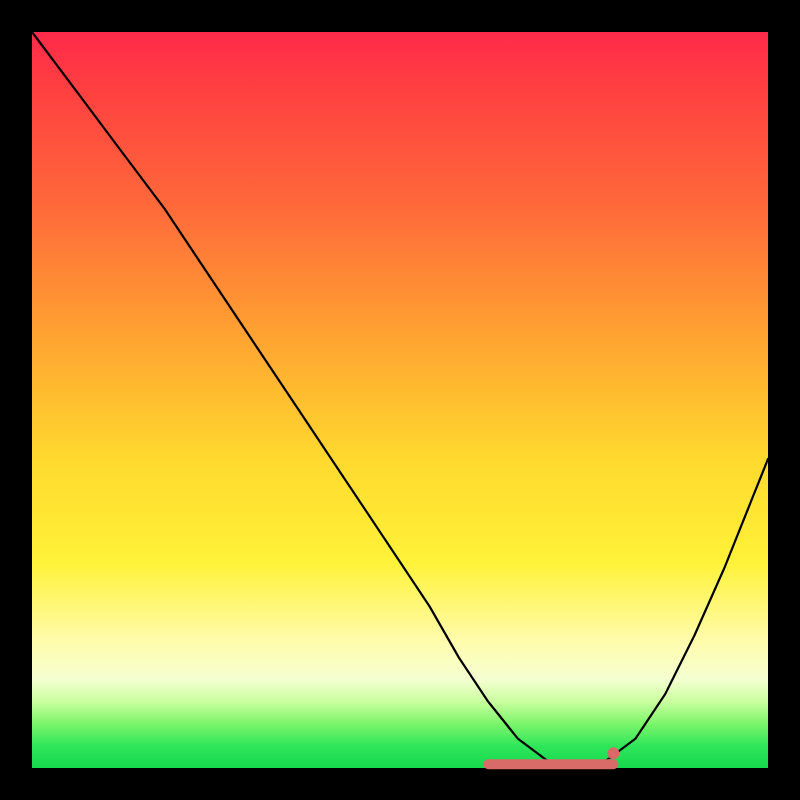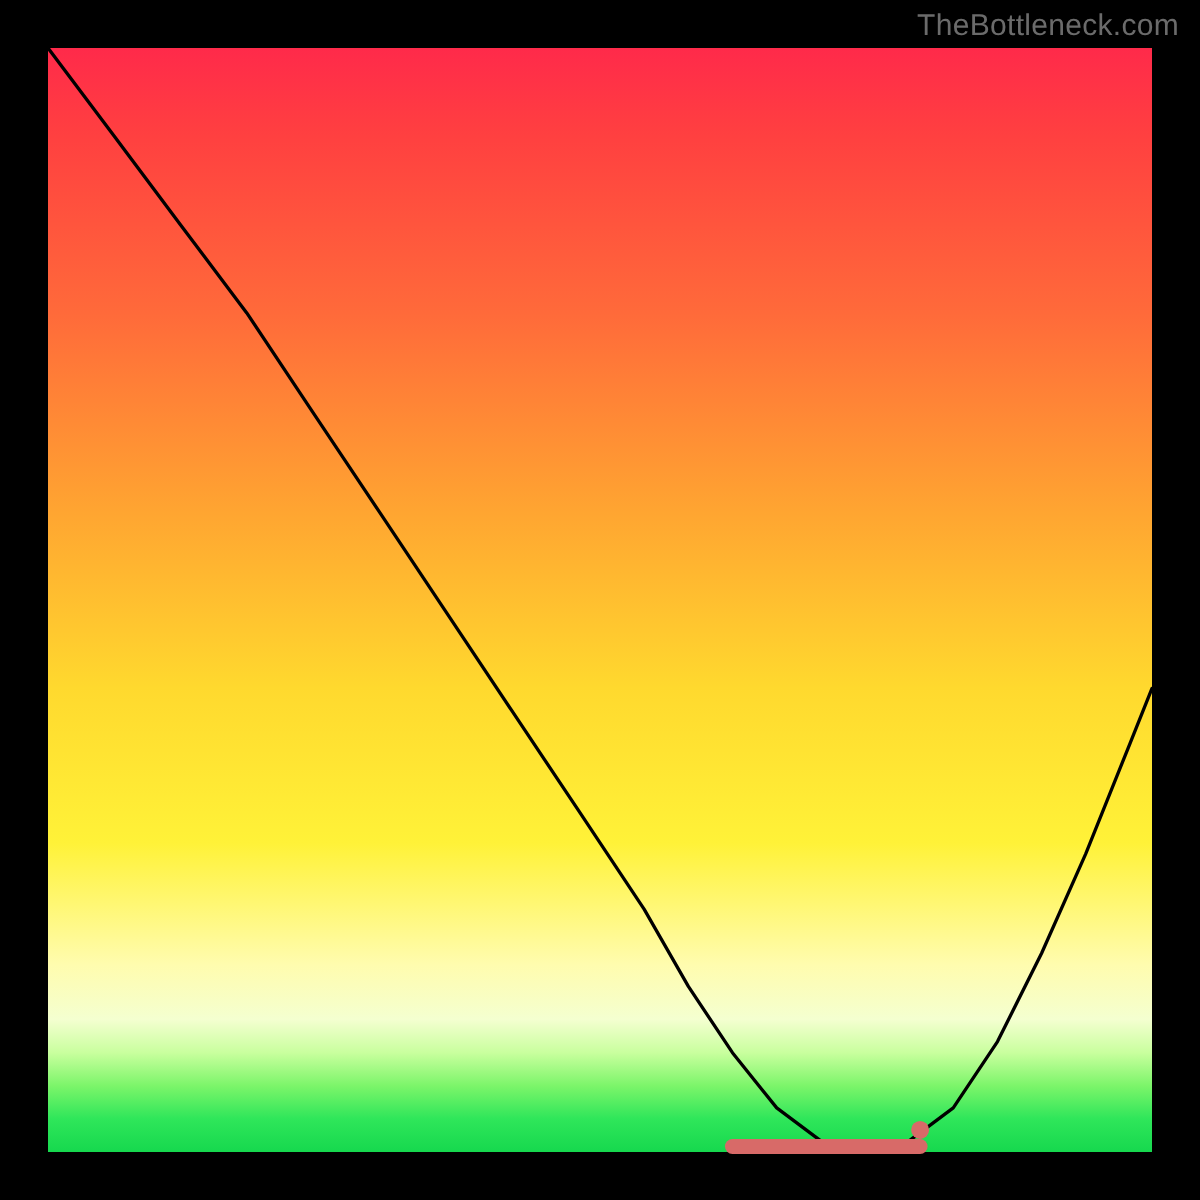--- a/index.html
+++ b/index.html
@@ -74,21 +74,20 @@
   }
   .fit-dot {
     fill: #d86a68;
   }
 </style>
 </head>
 <body>
 
 <div class="frame">
 
-  <div class="watermark">TheBottleneck.com</div>
 
   <div class="plot">
     <svg class="curve" viewBox="0 0 736 736" preserveAspectRatio="none">
       <path id="curve-path" class="curve-path" d="M0.0 0.0 L44.2 58.9 L88.3 117.8 L132.5 176.6 L176.6 242.9 L220.8 309.1 L265.0 375.4 L309.1 441.6 L353.3 507.8 L397.4 574.1 L426.9 625.6 L456.3 669.8 L485.8 706.6 L515.2 728.6 L544.6 736.0 L574.1 728.6 L603.5 706.6 L633.0 662.4 L662.4 603.5 L691.8 537.3 L721.3 463.7 L736.0 426.9"></path>
       <line id="fit-seg" class="fit-seg" x1="456.3" y1="732.3" x2="581.4" y2="732.3"></line>
       <circle id="fit-dot" class="fit-dot" r="6" cx="581.4" cy="721.3"></circle>
     </svg>
   </div>
 
 </div>

